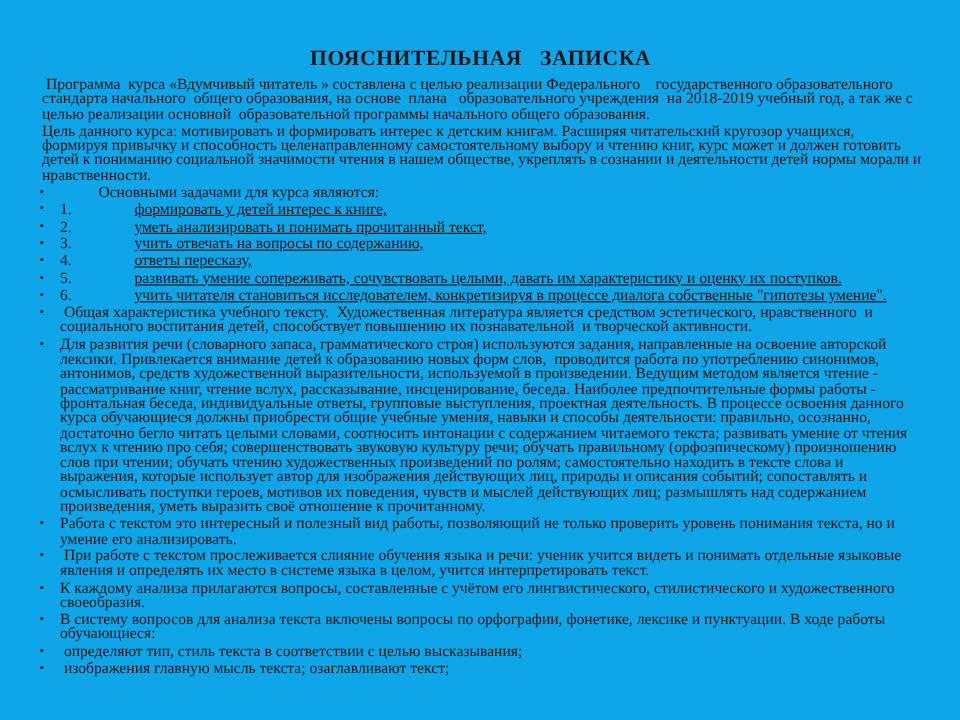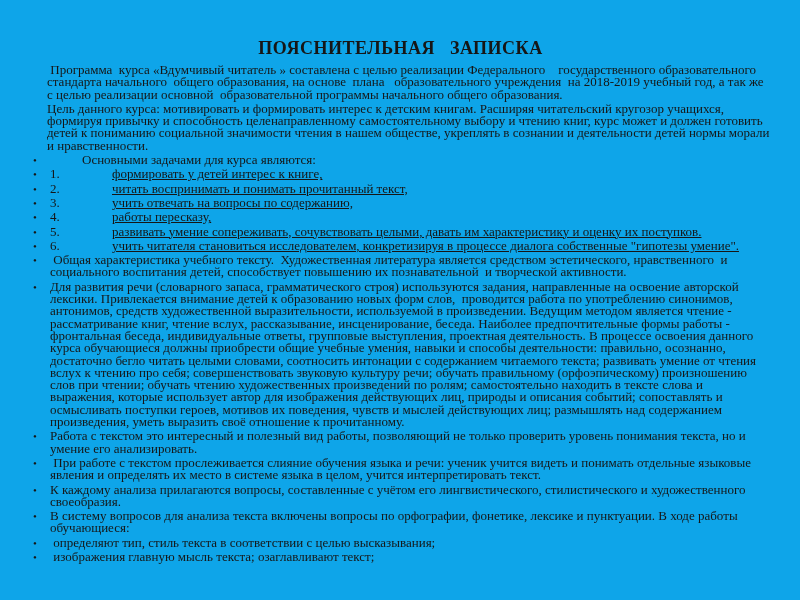--- a/index.html
+++ b/index.html
@@ -21,21 +21,21 @@
   .slide-title {
     margin: 0 0 7px 0;
     text-align: center;
     font-size: 18px;
     line-height: 18px;
     font-weight: bold;
     white-space: pre;
     letter-spacing: 0.5px;
   }
   .para {
-    margin: 0 0 2px 16px;
+    margin: 0 0 2px 4px;
     font-size: 13px;
     line-height: 12.3px;
     white-space: pre-wrap;
   }
   .blist {
     margin: 0;
     padding: 0;
   }
   .li {
     position: relative;
@@ -87,33 +87,33 @@
 
     <div class="li li-numbered">
       <span class="bullet">•</span>
       <span class="num">1.</span>
       <span class="li-text">формировать у детей интерес к книге,</span>
     </div>
 
     <div class="li li-numbered">
       <span class="bullet">•</span>
       <span class="num">2.</span>
-      <span class="li-text">читать воспринимать и понимать прочитанный текст,</span>
+      <span class="li-text">уметь анализировать и понимать прочитанный текст,</span>
     </div>
 
     <div class="li li-numbered">
       <span class="bullet">•</span>
       <span class="num">3.</span>
       <span class="li-text">учить отвечать на вопросы по содержанию,</span>
     </div>
 
     <div class="li li-numbered">
       <span class="bullet">•</span>
       <span class="num">4.</span>
-      <span class="li-text">работы пересказу,</span>
+      <span class="li-text">ответы пересказу,</span>
     </div>
 
     <div class="li li-numbered">
       <span class="bullet">•</span>
       <span class="num">5.</span>
       <span class="li-text">развивать умение сопереживать, сочувствовать целыми, давать им характеристику и оценку их поступков.</span>
     </div>
 
     <div class="li li-numbered">
       <span class="bullet">•</span>

